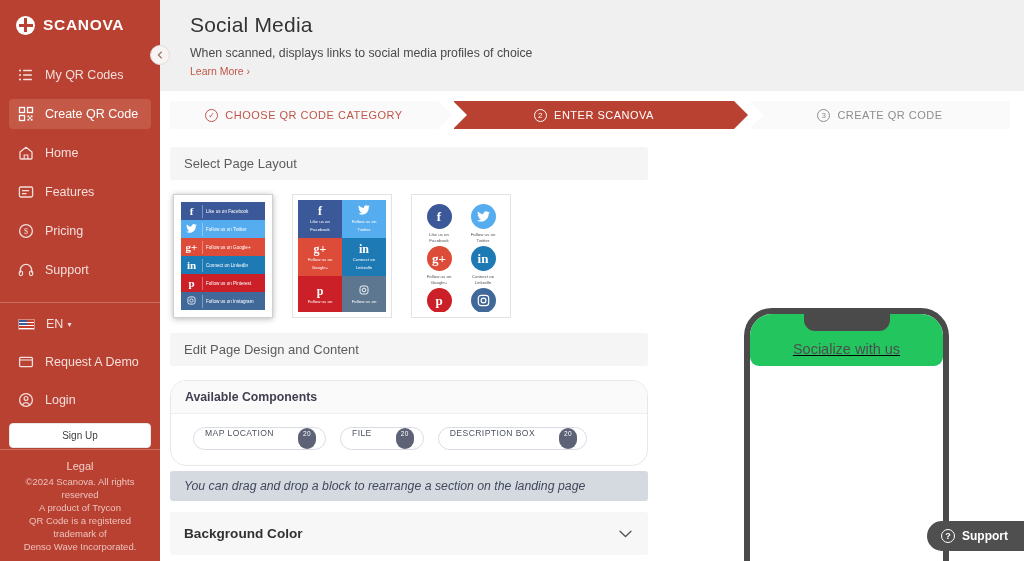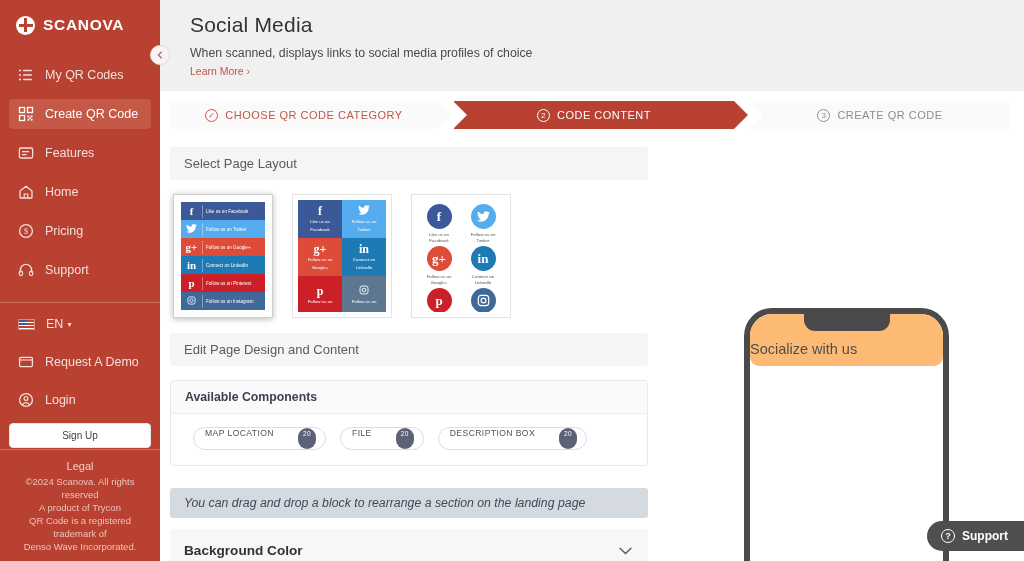--- a/index.html
+++ b/index.html
@@ -185,22 +185,22 @@
   .v3 .cellw { display:flex; flex-direction:column; align-items:center; gap:3px; margin-bottom:3px;}
   .v3 .circ {
     width: 25px; height: 25px; border-radius: 50%; color:#fff;
     display:flex; align-items:center; justify-content:center;
     font-size: 13px; font-weight:bold; font-family:"Liberation Serif",serif;
   }
   .v3 .tx { font-size: 4.4px; text-align:center; color:#555; line-height:5.6px; }
 
   
   .comp-card {
-    border: 1px solid #e8e8e8; border-radius: 4px; overflow: hidden;
-    background: #fff; margin-bottom: 22px;
+    border: 1px solid #e8e8e8; border-radius: 16px; overflow: hidden;
+    background: #fff; margin-bottom: 5px;
   }
   .comp-head {
     background: #fafafa; border-bottom: 1px solid #eee;
     padding: 9px 0 9px 14px; font-size: 12.3px; color: #3f3f50; font-weight: bold;
   }
   .chips { display: flex; gap: 14px; padding: 13px 0 15px 22px; }
   .chip {
     display: flex; gap: 24px;
     border: 1px solid #d9dce4; border-radius: 16px;
     height: 23px; padding: 0 9px 0 11px; cursor: pointer;
@@ -231,24 +231,25 @@
     border: 6px solid #4a4a4a; border-radius: 28px;
     background: #fff; overflow: hidden;
   }
   .notch {
     position: absolute; left: 50%; transform: translateX(-50%); top: 0;
     width: 86px; height: 17px; background: #4a4a4a;
     border-bottom-left-radius: 11px; border-bottom-right-radius: 11px;
     z-index: 5;
   }
   .phone-header {
-    height: 52px; background: #fdba74;
+    height: 52px; background: #22c55e;
     border-bottom-left-radius: 9px; border-bottom-right-radius: 9px;
-    display: flex; align-items: flex-end; justify-content: flex-start;
+    display: flex; align-items: flex-end; justify-content: center;
     padding-bottom: 9px;
+    text-decoration: underline;
   }
   .phone-title { font-size: 14.5px; color: #4e4e4e; }
   .phone-body { background: #fff; height: 100%; }
 
   .support-btn {
     position: absolute; right: 0; bottom: 10px;
     background: #4f4f4f; color: #fff;
     border-top-left-radius: 18px; border-bottom-left-radius: 18px;
     height: 30px; display: flex; align-items: center; gap: 7px;
     padding: 0 16px 0 14px; font-size: 12px; font-weight: bold; cursor: pointer;
@@ -307,33 +308,33 @@
               <rect x="11.1" y="11.2" width="1.7" height="1.7"></rect>
               <rect x="9.5" y="12.9" width="1.7" height="1.7"></rect>
               <rect x="12.8" y="12.9" width="1.7" height="1.7"></rect>
             </g>
         </svg>
         <span>Create QR Code</span>
       </div>
 
       <div class="nav-item">
         <svg class="nav-ico" viewBox="0 0 16 16">
+          <path d="M2 7 L8 2.3 L14 7 V13.2 a.8.8 0 0 1 -.8 .8 H2.8 a.8.8 0 0 1 -.8 -.8 Z" fill="none" stroke="#f3dedb" stroke-width="1.3" stroke-linejoin="round"></path>
+          <path d="M6.2 14 V10 h3.6 v4" fill="none" stroke="#f3dedb" stroke-width="1.2"></path>
+        </svg>
+        <span>Home</span>
+      </div>
+
+      <div class="nav-item">
+        <svg class="nav-ico" viewBox="0 0 16 16">
           <rect x="1.4" y="3" width="13.2" height="10" rx="1.4" fill="none" stroke="#f3dedb" stroke-width="1.3"></rect>
           <rect x="4" y="6" width="7" height="1.3" fill="#f3dedb"></rect>
             <rect x="4" y="9" width="4.5" height="1.3" fill="#f3dedb"></rect>
         </svg>
         <span>Features</span>
-      </div>
-
-      <div class="nav-item">
-        <svg class="nav-ico" viewBox="0 0 16 16">
-          <path d="M2 7 L8 2.3 L14 7 V13.2 a.8.8 0 0 1 -.8 .8 H2.8 a.8.8 0 0 1 -.8 -.8 Z" fill="none" stroke="#f3dedb" stroke-width="1.3" stroke-linejoin="round"></path>
-          <path d="M6.2 14 V10 h3.6 v4" fill="none" stroke="#f3dedb" stroke-width="1.2"></path>
-        </svg>
-        <span>Home</span>
       </div>
 
       <div class="nav-item">
         <svg class="nav-ico" viewBox="0 0 16 16">
           <circle cx="8" cy="8" r="6.4" fill="none" stroke="#f3dedb" stroke-width="1.3"></circle>
           <text x="8" y="11.4" font-size="8" fill="#f3dedb" text-anchor="middle" font-family="Liberation Serif, serif">$</text>
         </svg>
         <span>Pricing</span>
       </div>
 
@@ -400,21 +401,21 @@
       <div class="learn-more">Learn More ›</div>
     </div>
 
     <div class="steps">
       <div class="step step-1">
         <span class="stepnum">✓</span>
         <span class="lbl">CHOOSE QR CODE CATEGORY</span>
       </div>
       <div class="step step-2">
         <span class="stepnum">2</span>
-        <span class="lbl">CODE CONTENT</span>
+        <span class="lbl">ENTER SCANOVA</span>
       </div>
       <div class="step step-3">
         <span class="stepnum">3</span>
         <span class="lbl">CREATE QR CODE</span>
       </div>
     </div>
 
     <div class="content">
       <div class="panel">
 

